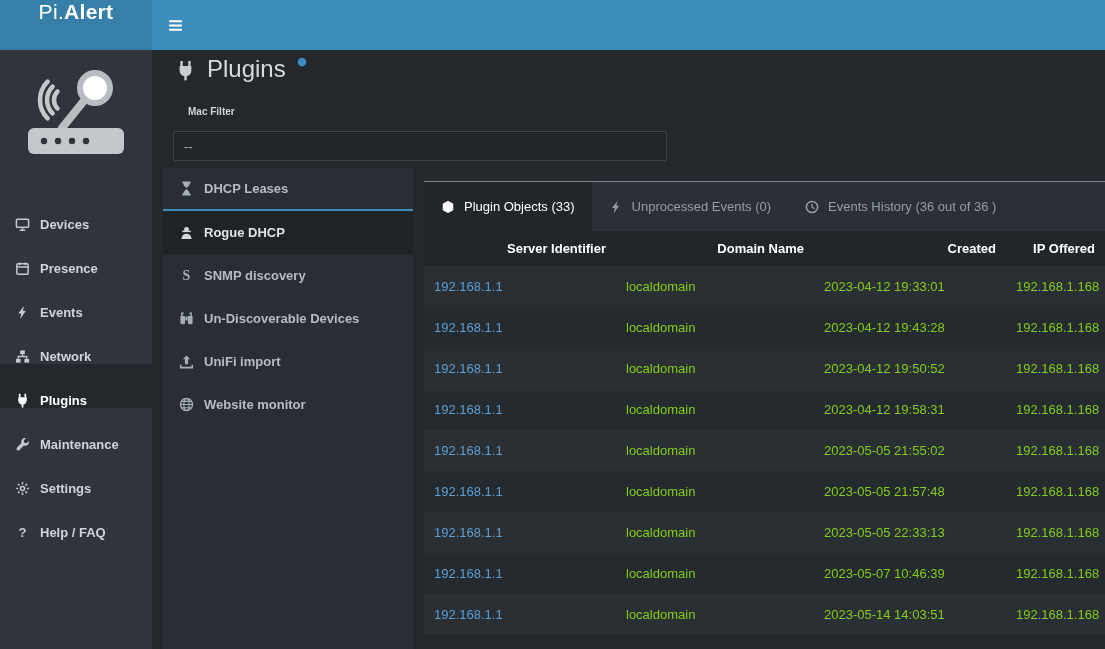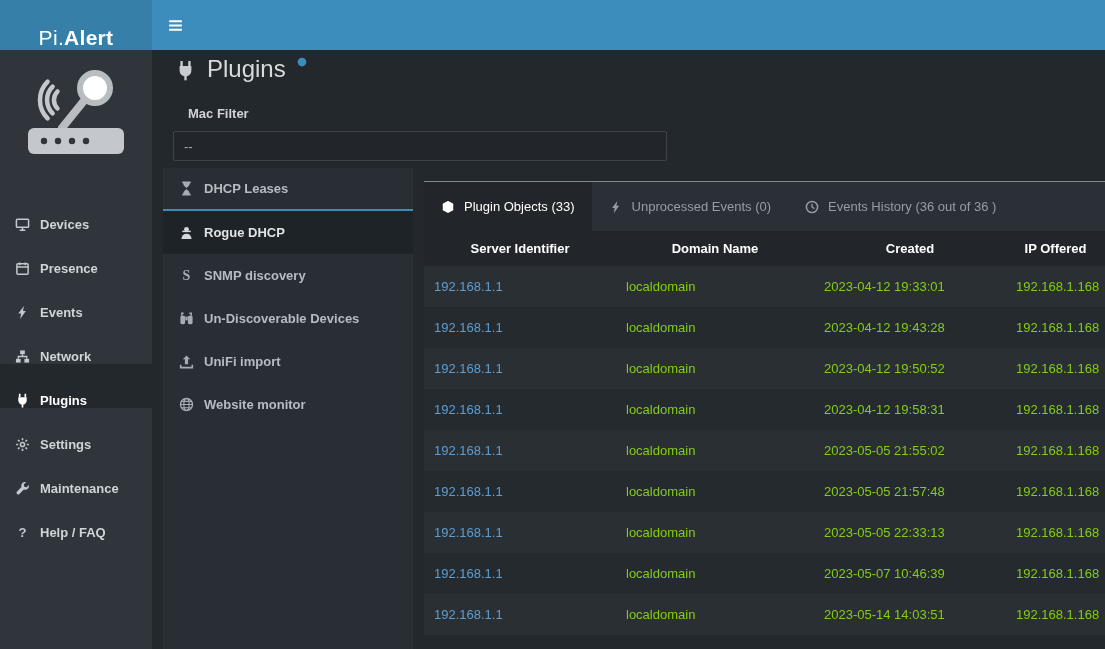--- a/index.html
+++ b/index.html
@@ -7,21 +7,21 @@
     width:1105px;height:649px;overflow:hidden;position:relative;
     background:#23282c;font-family:"Liberation Sans",sans-serif;
     -webkit-font-smoothing:antialiased;
   }
   .icon{display:inline-flex;align-items:center;justify-content:center}
   .icon svg{width:100%;height:100%;display:block}
 
   
   .header{position:absolute;top:0;left:0;right:0;height:50px;background:#3c8dbc;z-index:5}
   .logo{position:absolute;left:0;top:0;width:152px;height:50px;background:#367fa9;
-        color:#fff;display:flex;align-items:flex-end;justify-content:center;
+        color:#fff;display:flex;align-items:flex-start;justify-content:center;
         font-size:21px;letter-spacing:.3px;cursor:pointer}
   .logo b{font-weight:700}
   .hamburger{position:absolute;left:152px;top:0;width:46px;height:50px;color:#fff;
         display:flex;align-items:center;justify-content:center;cursor:pointer}
   .hamburger .icon{width:17px;height:17px}
 
   
   .sidebar{position:absolute;top:50px;left:0;width:152px;bottom:0;background:#30353b;color:#cfd4d8}
   .side-logo{padding:16px 0 26px;display:flex;justify-content:center}
   .side-item{display:flex;align-items:flex-end;gap:10px;height:44px;padding:0 15px;
@@ -30,21 +30,21 @@
   .side-item.active{background:#23282c;color:#fff}
   .side-item.active .icon{color:#fff}
 
   
   .main{position:absolute;left:152px;top:50px;right:0;bottom:0;background:#23282c;color:#d4d8db}
   .page-title{position:absolute;left:23px;top:5px;display:flex;align-items:flex-start;gap:11px}
   .page-title .title-icon{width:21px;height:21px;margin-top:5px;color:#c9cdd1}
   .page-title .title-text{font-size:24px;color:#d8dbde}
   .page-title .badge{width:10px;height:10px;color:#3c8dbc;margin-top:2px;cursor:pointer}
 
-  .filter-label{position:absolute;left:36px;top:56px;font-size:13px;font-weight:700;color:#d0d4d8}
+  .filter-label{position:absolute;left:36px;top:56px;font-size:10px;font-weight:700;color:#d0d4d8}
   .filter-input{position:absolute;left:21px;top:81px;width:472px;height:28px;
         background:#22262a;border:1px solid #3d4349;border-radius:2px;
         color:#a9afb5;padding:0 10px;font-size:13px;font-family:inherit;outline:none}
 
   
   .plugins-panel{position:absolute;left:11px;top:118px;width:250px;bottom:0;background:#292e34}
   .pitem{display:flex;align-items:center;gap:10px;height:43px;padding:0 16px;
         font-size:13px;font-weight:700;color:#b6bcc2;cursor:pointer;box-sizing:border-box}
   .pitem .icon{width:15px;height:15px;flex:0 0 15px;color:#a6acb3}
   .pitem.underlined{border-bottom:2px solid #3c8dbc}
@@ -54,21 +54,21 @@
   
   .content{position:absolute;left:272px;top:131px;right:0;bottom:0}
   .tabs{display:flex;height:49px;background:#2b3036;border-top:1px solid #81898f}
   .tab{display:flex;align-items:center;gap:9px;padding:0 17px;font-size:13px;
         font-weight:400;color:#969da4;cursor:pointer;white-space:nowrap}
   .tab .icon{width:14px;height:14px}
   .tab.active{background:#22262a;color:#fff}
 
   table.data-table{width:100%;border-collapse:collapse;font-size:13px;table-layout:fixed}
   .data-table th{
-        text-align:center;font-weight:700;color:#fff;background:#22262a;
+        text-align:right;font-weight:700;color:#fff;background:#22262a;
         padding:10px 10px;cursor:pointer}
   .data-table th:nth-child(1){width:172px}
   .data-table th:nth-child(2){width:178px}
   .data-table th:nth-child(3){width:172px}
   .data-table td{padding:13px 10px;color:#84cc16;font-weight:400;
         overflow:hidden;white-space:nowrap}
   .data-table tbody tr:nth-child(odd){background:#2a2f34}
   .data-table tbody tr:nth-child(even){background:#252a2e}
   .data-table td.link{color:#5d9ed2;font-weight:400;cursor:pointer}
 </style>
@@ -148,35 +148,35 @@
             <path d="M5 .8v3.7M11 .8v3.7" stroke="currentColor" stroke-width="1.8" fill="none"></path>
             <path d="M3.5 4.5h9V8a4.5 4.5 0 0 1-9 0z" fill="currentColor"></path>
             <path d="M8 12v3.5" stroke="currentColor" stroke-width="1.8" fill="none"></path>
           </svg>
         </span>
         <span class="lbl">Plugins</span>
       </div>
       <div class="side-item">
         <span class="icon">
           <svg viewBox="0 0 16 16">
+            <path d="M14.8 4.2a4 4 0 0 1-5.3 4.9l-5 5a1.9 1.9 0 0 1-2.6-2.6l5-5A4 4 0 0 1 11.8 1.2L9.3 3.7l.6 2.4 2.4.6z" fill="currentColor"></path>
+          </svg>
+        </span>
+        <span class="lbl">Maintenance</span>
+      </div>
+      <div class="side-item">
+        <span class="icon">
+          <svg viewBox="0 0 16 16">
             <circle cx="8" cy="8" r="2.2" fill="none" stroke="currentColor" stroke-width="1.6"></circle>
             <g stroke="currentColor" stroke-width="1.8" fill="none">
               <path d="M8 1.2v2.2M8 12.6v2.2M1.2 8h2.2M12.6 8h2.2M3.2 3.2l1.6 1.6M11.2 11.2l1.6 1.6M12.8 3.2l-1.6 1.6M4.8 11.2l-1.6 1.6"></path>
             </g>
           </svg>
         </span>
         <span class="lbl">Settings</span>
-      </div>
-      <div class="side-item">
-        <span class="icon">
-          <svg viewBox="0 0 16 16">
-            <path d="M14.8 4.2a4 4 0 0 1-5.3 4.9l-5 5a1.9 1.9 0 0 1-2.6-2.6l5-5A4 4 0 0 1 11.8 1.2L9.3 3.7l.6 2.4 2.4.6z" fill="currentColor"></path>
-          </svg>
-        </span>
-        <span class="lbl">Maintenance</span>
       </div>
       <div class="side-item">
         <span class="icon">
           <svg viewBox="0 0 16 16">
             <text x="8" y="12.5" font-size="14" font-weight="bold" text-anchor="middle" fill="currentColor">?</text>
           </svg>
         </span>
         <span class="lbl">Help / FAQ</span>
       </div>
     </nav>

